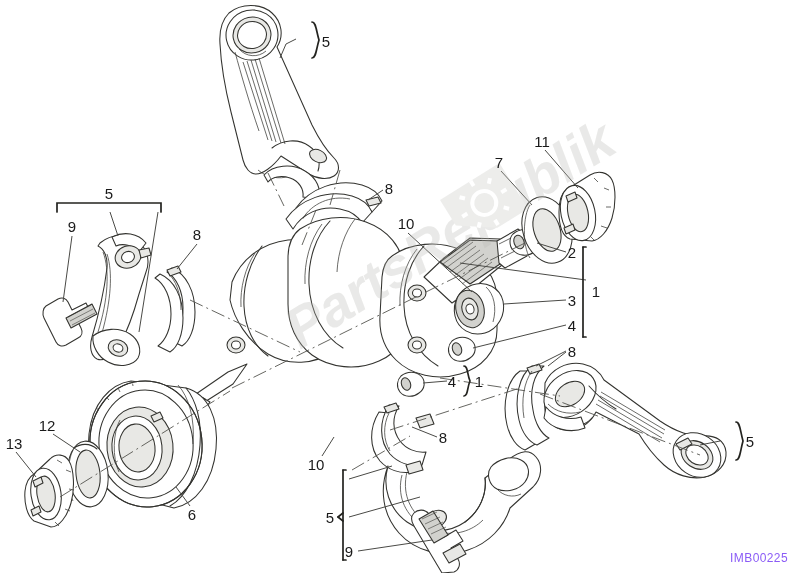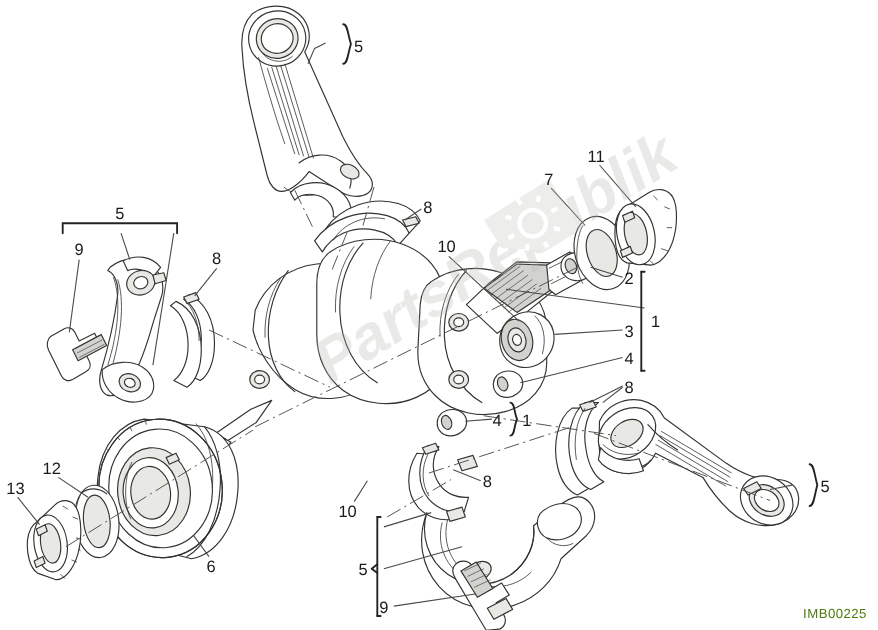--- a/index.html
+++ b/index.html
@@ -5,21 +5,21 @@
 <style>
   html,body{margin:0;padding:0;background:#ffffff;}
   body{
     font-family:"Liberation Sans", sans-serif;
     width:798px;height:573px;overflow:hidden;position:relative;
   }
   #stage{position:relative;width:798px;height:573px;background:#fff;}
   #stage svg{position:absolute;left:0;top:0;}
   .code{
     position:absolute;right:10px;bottom:8px;
-    font-size:12px;color:#4d7c0f;letter-spacing:.4px;
+    font-size:12px;color:#8b5cf6;letter-spacing:.4px;
     font-family:"Liberation Sans", sans-serif;
   }
   .callout-text{
     font-family:"Liberation Sans", sans-serif;
     font-size:15px;fill:#1a1a1a;
   }
   .wm{ pointer-events:none; }
 </style>
 </head>
 <body>

